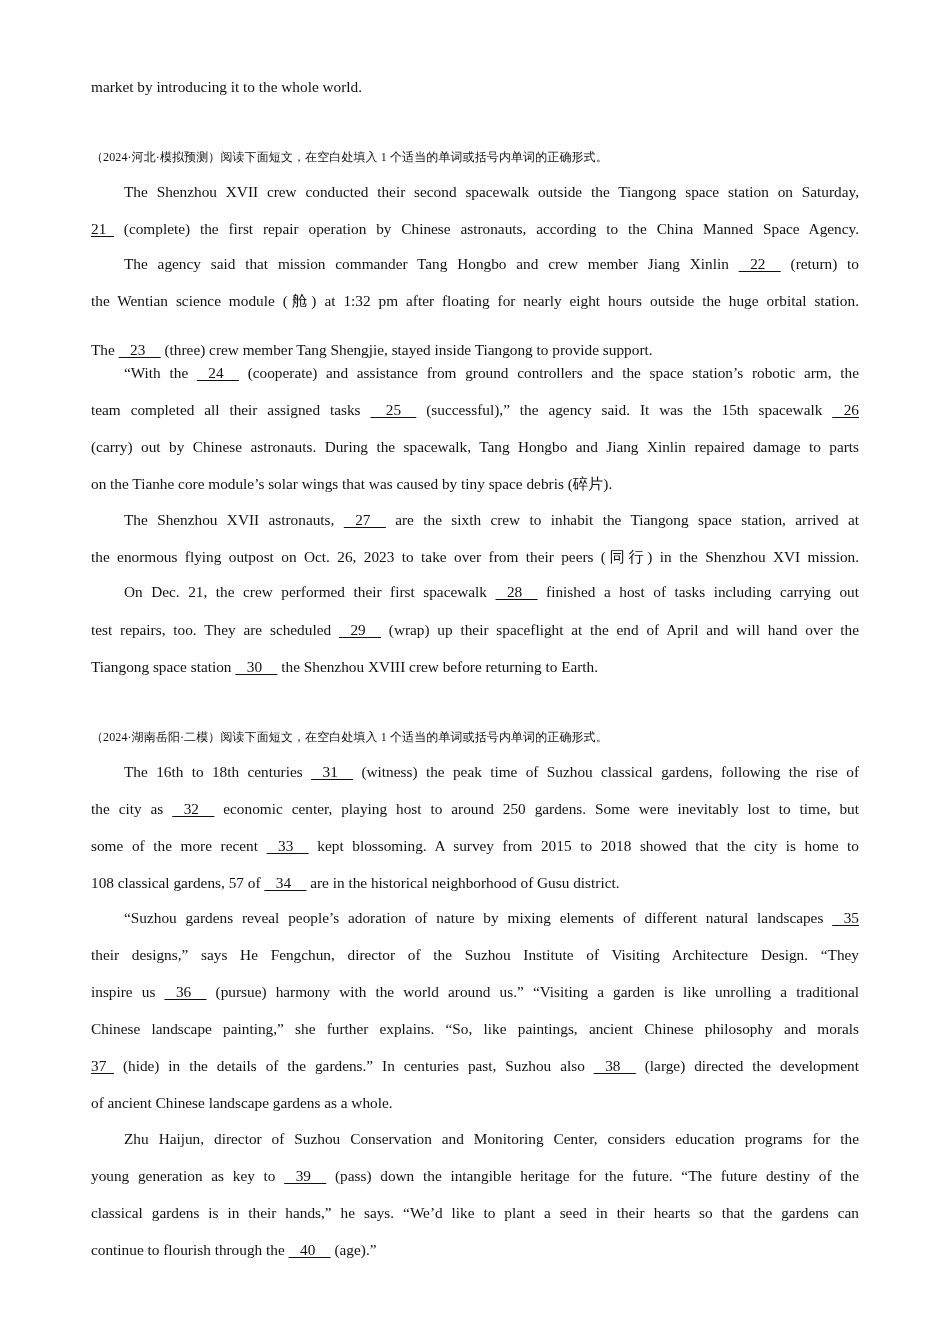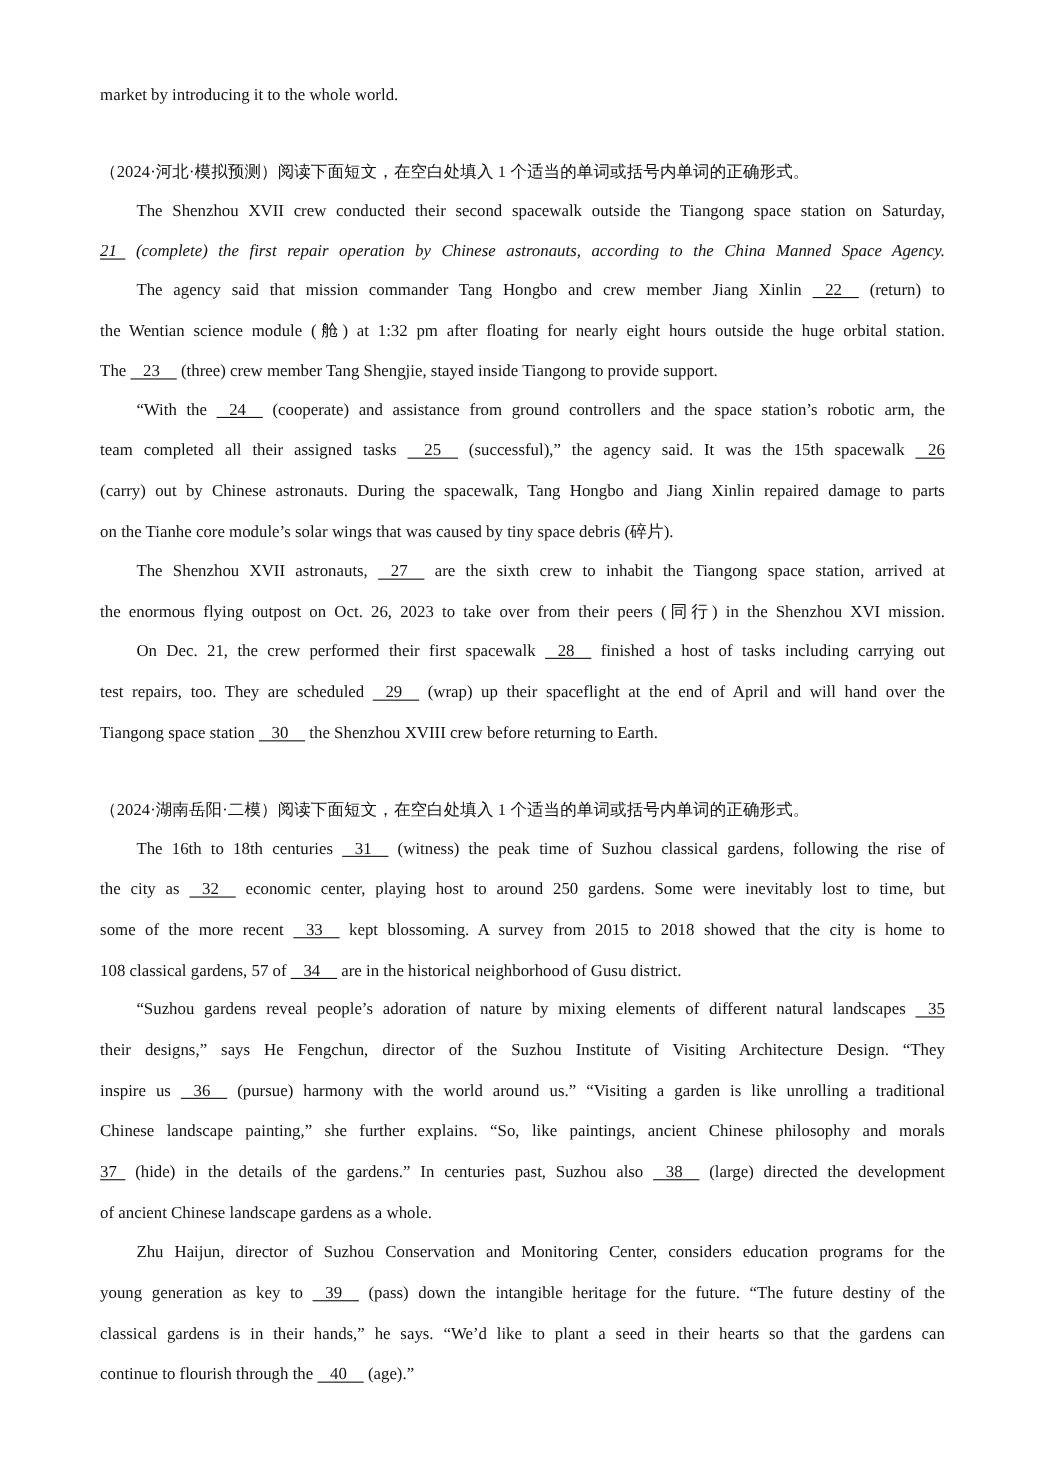--- a/index.html
+++ b/index.html
@@ -9,40 +9,40 @@
     color: #111111;
     font-size: 15.3px;
   }
   .page { position: absolute; left: 91px; top: 0; width: 768px; }
   .line {
     position: absolute; left: 0; width: 768px; white-space: nowrap;
     line-height: 20px;
   }
   .line.just { text-align: justify; text-align-last: justify; }
   .line.indent { padding-left: 33px; box-sizing: border-box; }
-  .heading { font-size: 15px; letter-spacing: 0.1px; }
+  .heading { font-size: 12px; letter-spacing: 0.1px; }
   .blank {
     display: inline-block; text-decoration: underline; text-underline-offset: 2px;
     white-space: pre;
   }
 </style>
 </head>
 <body>
 
 <div class="page">
 
   <div class="line" style="top:77px">market by introducing it to the whole world.</div>
 
   <div class="line heading" style="top:147px">（2024·河北·模拟预测）阅读下面短文，在空白处填入 1 个适当的单词或括号内单词的正确形式。</div>
   <div id="s1">
       <div class="line indent just" style="top: 182px;"><span>The Shenzhou XVII crew conducted their second spacewalk outside the Tiangong space station on Saturday,</span></div>
-      <div class="line just" style="top: 219px; font-style: italic;"><span></span><span class="blank">21  </span><span> (complete) the first repair operation by Chinese astronauts, according to the China Manned Space Agency.</span></div>
+      <div class="line just" style="top: 219px;"><span></span><span class="blank">21  </span><span> (complete) the first repair operation by Chinese astronauts, according to the China Manned Space Agency.</span></div>
       <div class="line indent just" style="top: 254px;"><span>The agency said that mission commander Tang Hongbo and crew member Jiang Xinlin </span><span class="blank">   22    </span><span> (return) to</span></div>
       <div class="line just" style="top: 291px;"><span>the Wentian science module (舱) at 1:32 pm after floating for nearly eight hours outside the huge orbital station.</span></div>
-      <div class="line" style="top: 328px;"><span>The </span><span class="blank">   23    </span><span> (three) crew member Tang Shengjie, stayed inside Tiangong to provide support.</span></div>
+      <div class="line" style="top: 340px;"><span>The </span><span class="blank">   23    </span><span> (three) crew member Tang Shengjie, stayed inside Tiangong to provide support.</span></div>
       <div class="line indent just" style="top: 363px;"><span>“With the </span><span class="blank">   24    </span><span> (cooperate) and assistance from ground controllers and the space station’s robotic arm, the</span></div>
       <div class="line just" style="top: 400px;"><span>team completed all their assigned tasks </span><span class="blank">    25    </span><span> (successful),” the agency said. It was the 15th spacewalk </span><span class="blank">   26</span></div>
       <div class="line just" style="top: 437px;"><span>(carry) out by Chinese astronauts. During the spacewalk, Tang Hongbo and Jiang Xinlin repaired damage to parts</span></div>
       <div class="line" style="top: 474px;"><span>on the Tianhe core module’s solar wings that was caused by tiny space debris (碎片).</span></div>
       <div class="line indent just" style="top: 510px;"><span>The Shenzhou XVII astronauts, </span><span class="blank">   27    </span><span> are the sixth crew to inhabit the Tiangong space station, arrived at</span></div>
       <div class="line just" style="top: 547px;"><span>the enormous flying outpost on Oct. 26, 2023 to take over from their peers (同行) in the Shenzhou XVI mission.</span></div>
       <div class="line indent just" style="top: 582px;"><span>On Dec. 21, the crew performed their first spacewalk </span><span class="blank">   28    </span><span> finished a host of tasks including carrying out</span></div>
       <div class="line just" style="top: 620px;"><span>test repairs, too. They are scheduled </span><span class="blank">   29    </span><span> (wrap) up their spaceflight at the end of April and will hand over the</span></div>
       <div class="line" style="top: 657px;"><span>Tiangong space station </span><span class="blank">   30    </span><span> the Shenzhou XVIII crew before returning to Earth.</span></div>
     </div>

